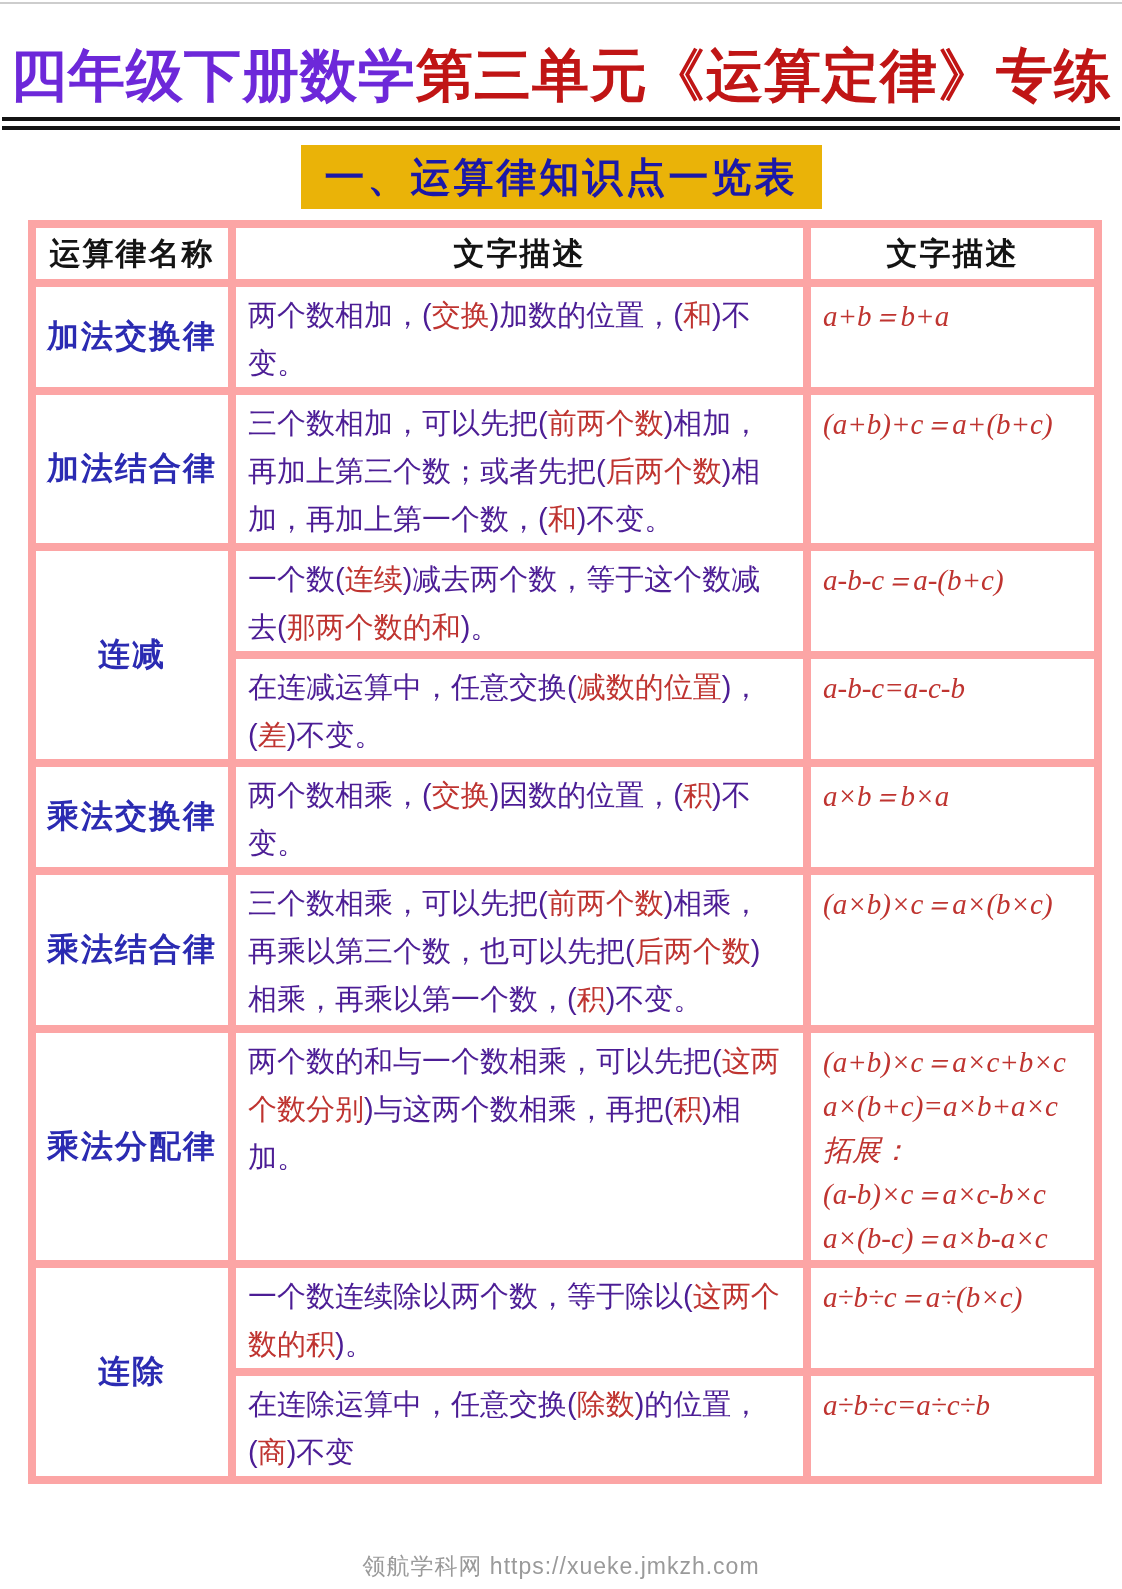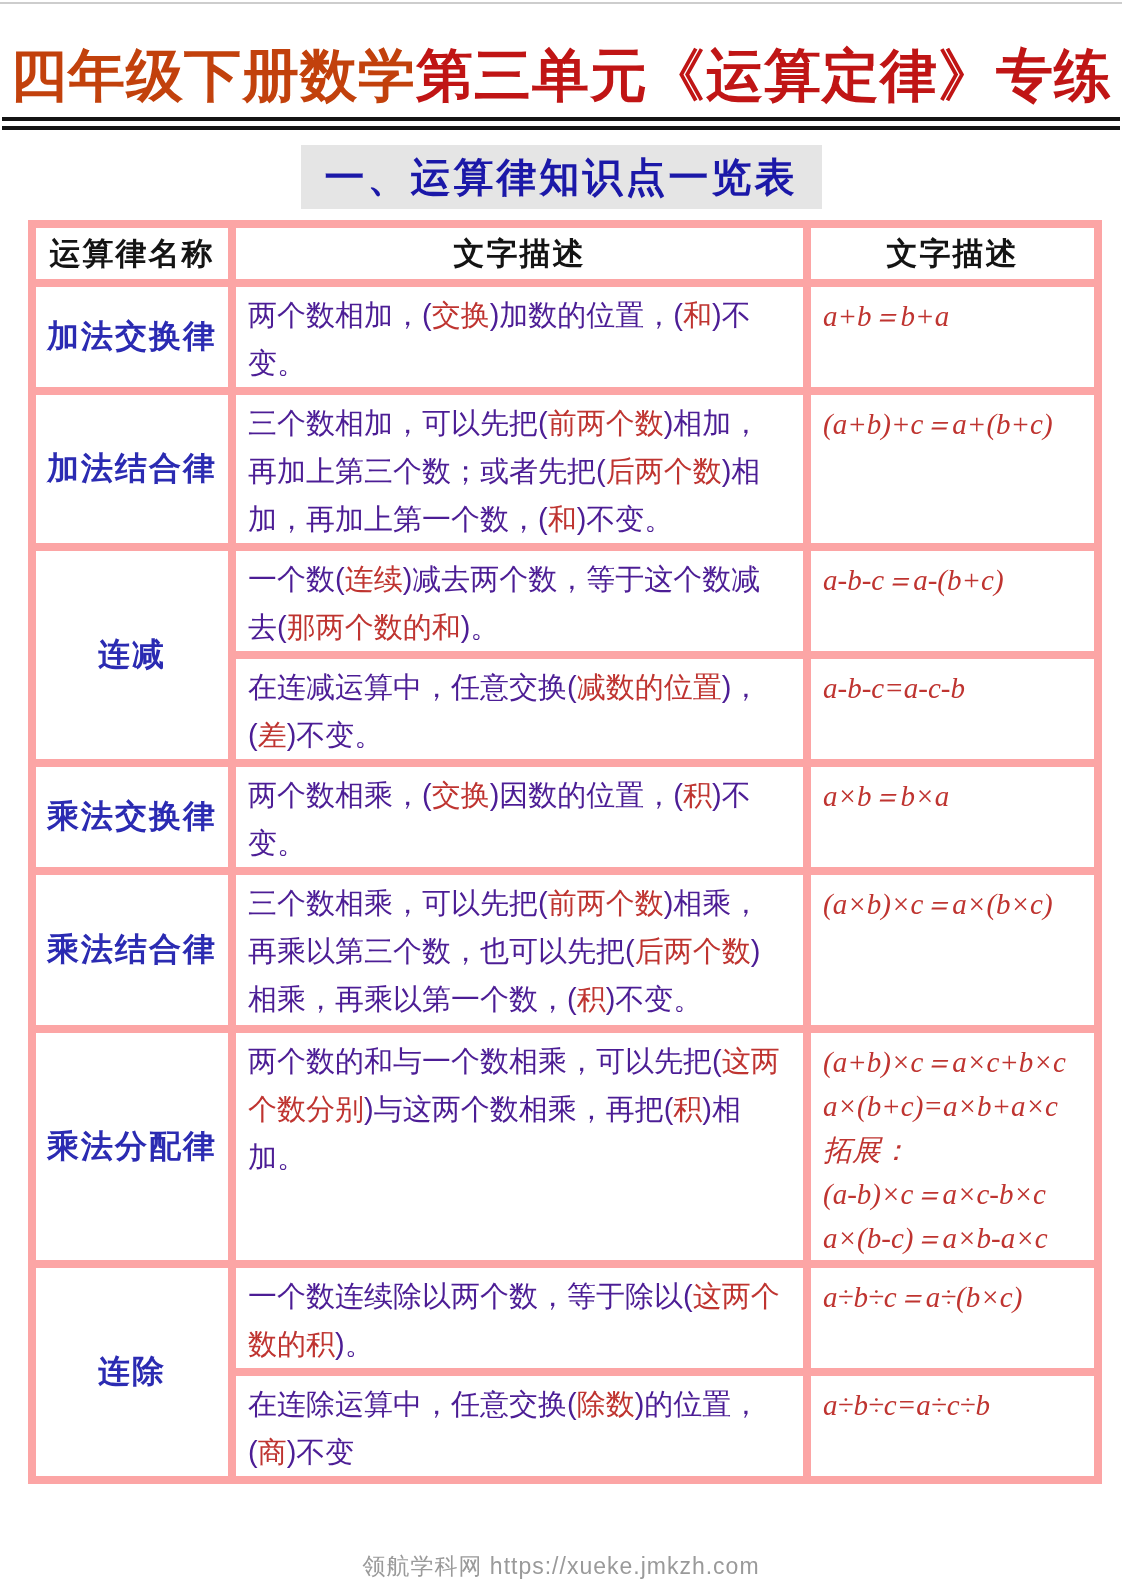--- a/index.html
+++ b/index.html
@@ -7,25 +7,25 @@
     width:1122px;height:1589px;background:#ffffff;position:relative;
     font-family:"Liberation Sans","DejaVu Sans",sans-serif;color:#1d1d1d;
     overflow:hidden;
   }
   .top-rule{position:absolute;top:2px;left:0;width:1122px;height:2px;background:#cdcdcd;}
   .title-wrap{text-align:center;padding-top:42px;}
   .page-title{
     display:inline-block;margin:0;font-size:57px;font-weight:bold;line-height:66px;
     letter-spacing:1px;border-bottom:13px double #141414;padding:0 8px 9px 8px;white-space:nowrap;
   }
-  .t-black{color:#c2410c;}
+  .t-black{color:#6d28d9;}
   .t-red{color:#c01515;}
   .section-row{text-align:center;margin-top:15px;}
   .section-heading{
-    display:inline-block;background:#e5e5e5;color:#1b18a8;font-weight:bold;
+    display:inline-block;background:#eab308;color:#1b18a8;font-weight:bold;
     font-size:40px;line-height:48px;padding:8px 24px;letter-spacing:3px;text-align:center;
   }
   table.laws{
     border-collapse:collapse;table-layout:fixed;margin:11px 0 0 28px;width:1066px;
   }
   table.laws th,table.laws td{border:8px solid #fca5a5;}
   table.laws th{
     font-size:31px;font-weight:bold;color:#141414;height:49px;text-align:center;
     letter-spacing:2px;
   }

